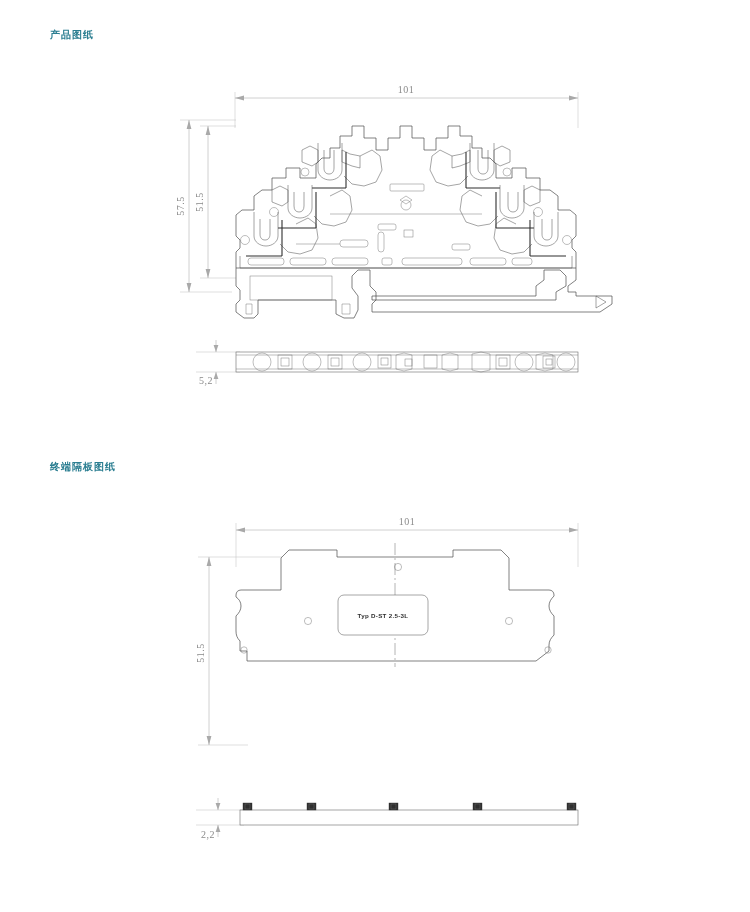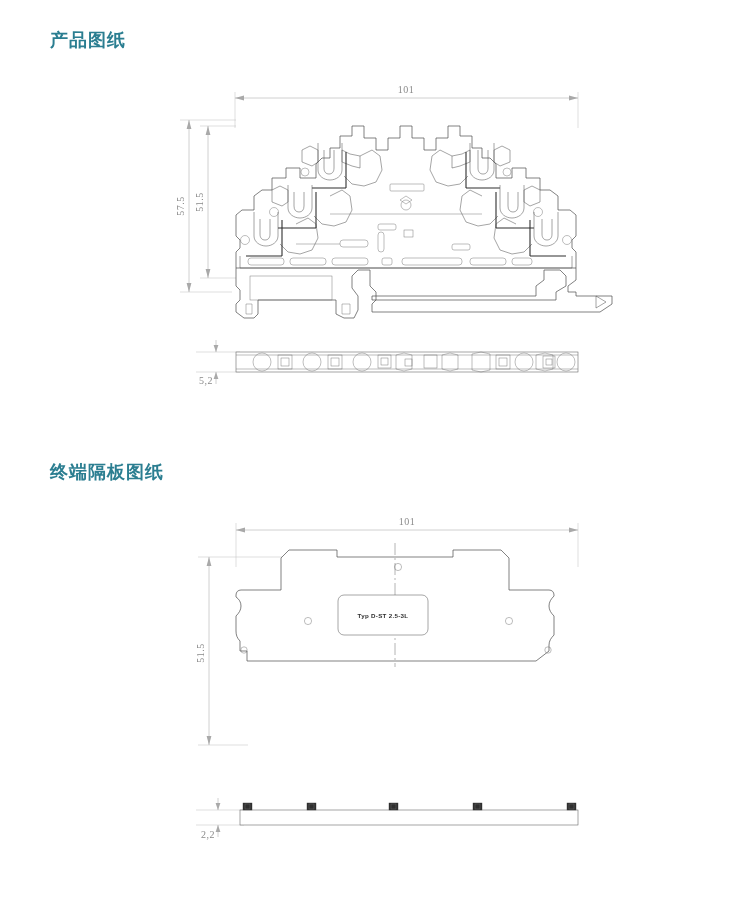--- a/index.html
+++ b/index.html
@@ -9,21 +9,21 @@
     font-family:"Liberation Sans","DejaVu Sans",sans-serif;
     color:#333;
     overflow:hidden;
     position:relative;
   }
   .page{position:relative;width:750px;height:912px;}
 
   .section-heading{
     position:absolute;
     left:50px;
-    font-size:18px;
+    font-size:10px;
     font-weight:bold;
     letter-spacing:1px;
     color:#2b7e91;
     white-space:nowrap;
     text-align:center;
   }
   #heading-1{top:28px;}
   #heading-2{top:460px;}
 
   .drawing{position:absolute;left:0;top:0;width:628px;}

